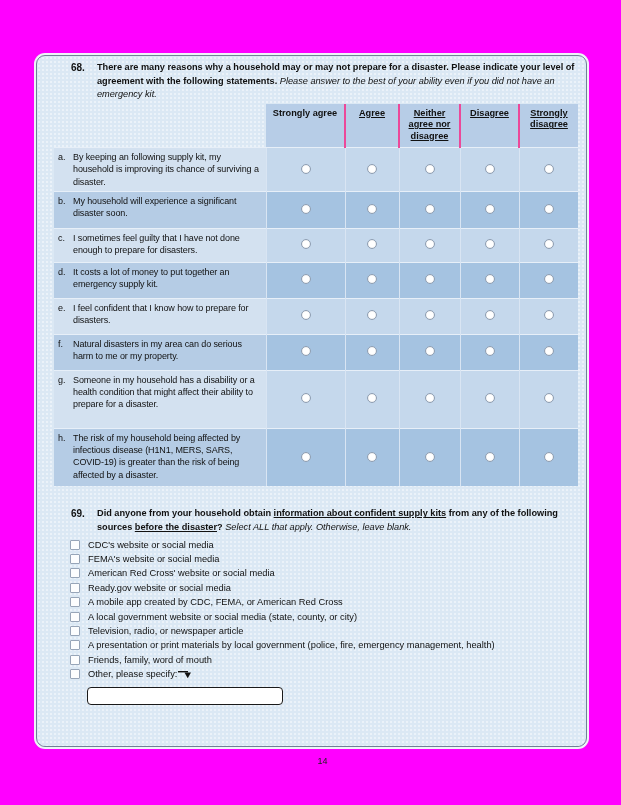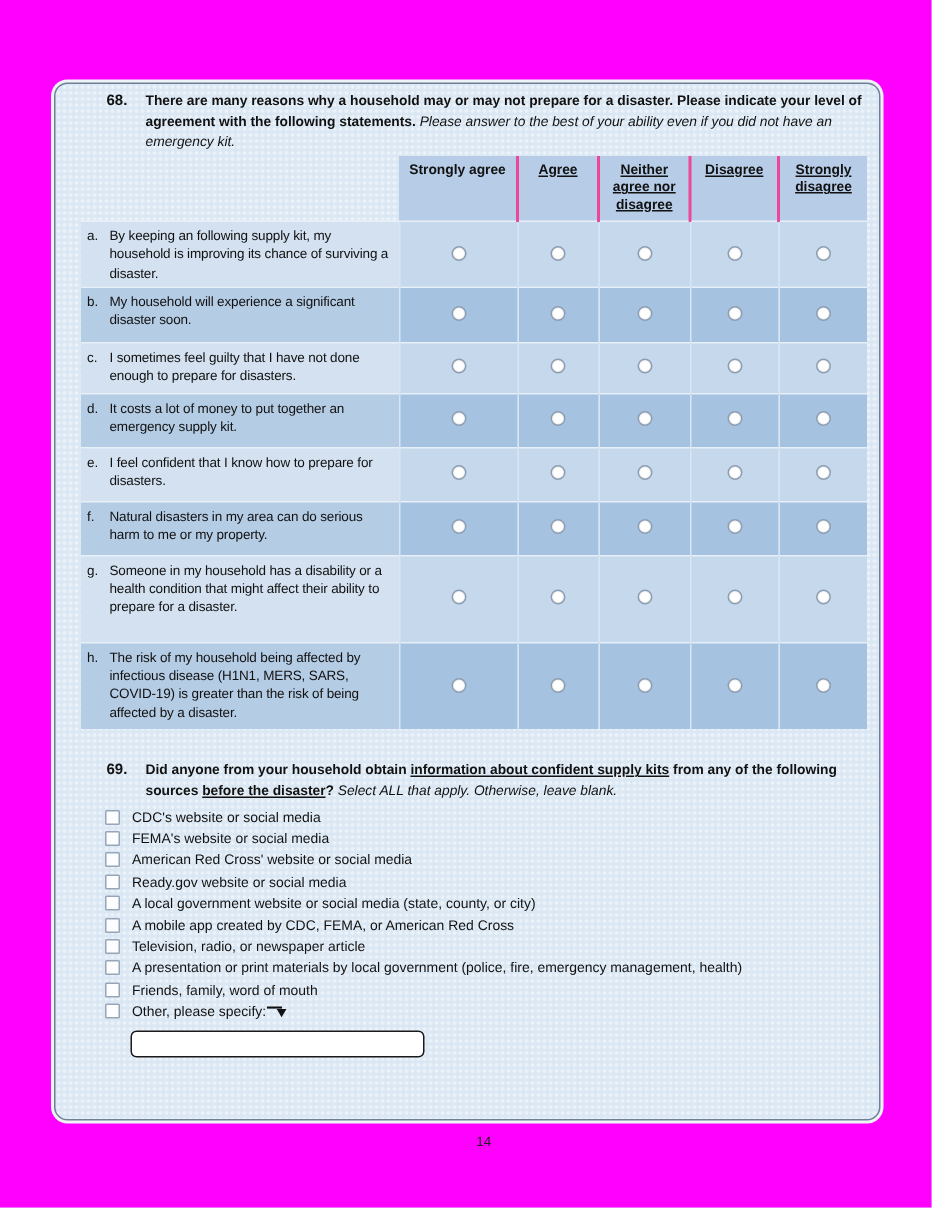--- a/index.html
+++ b/index.html
@@ -234,25 +234,25 @@
       <div class="opt">
           <span class="cb"></span>
           <span>American Red Cross' website or social media</span>
         </div>
       <div class="opt">
           <span class="cb"></span>
           <span>Ready.gov website or social media</span>
         </div>
       <div class="opt">
           <span class="cb"></span>
+          <span>A mobile app created by CDC, FEMA, or American Red Cross</span>
+        </div>
+      <div class="opt">
+          <span class="cb"></span>
           <span>A local government website or social media (state, county, or city)</span>
-        </div>
-      <div class="opt">
-          <span class="cb"></span>
-          <span>A mobile app created by CDC, FEMA, or American Red Cross</span>
         </div>
       <div class="opt">
           <span class="cb"></span>
           <span>Television, radio, or newspaper article</span>
         </div>
       <div class="opt">
           <span class="cb"></span>
           <span>A presentation or print materials by local government (police, fire, emergency management, health)</span>
         </div>
       <div class="opt">

